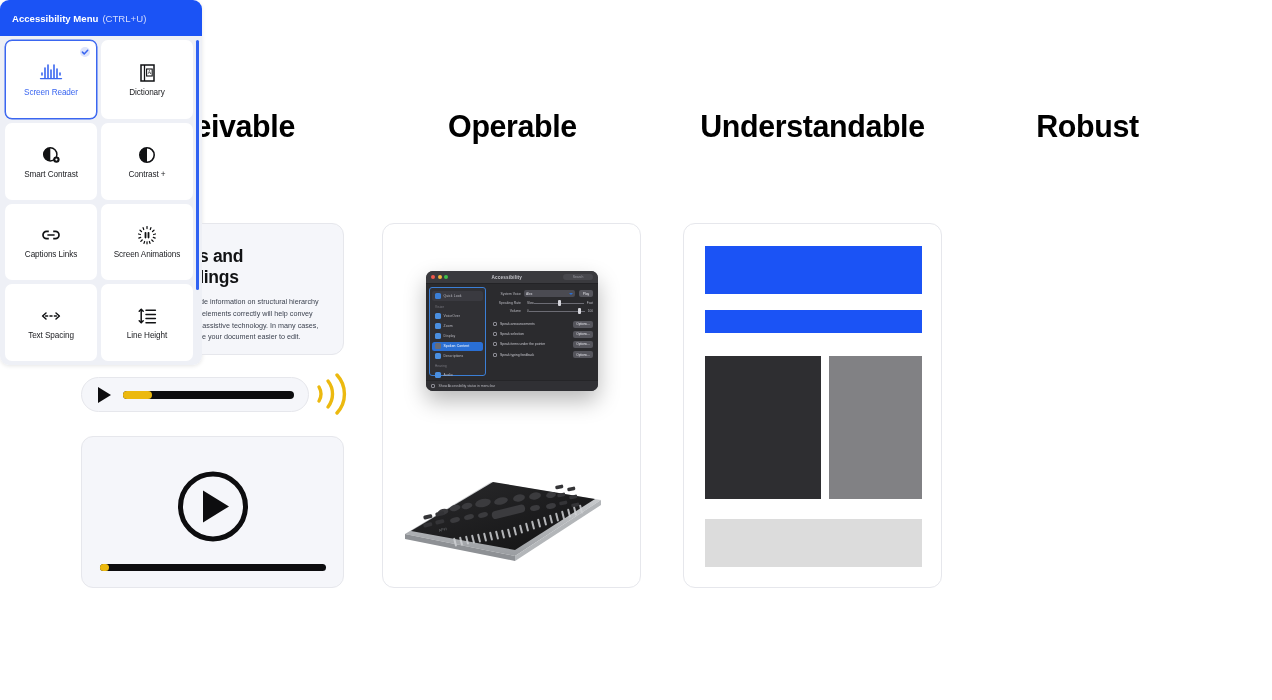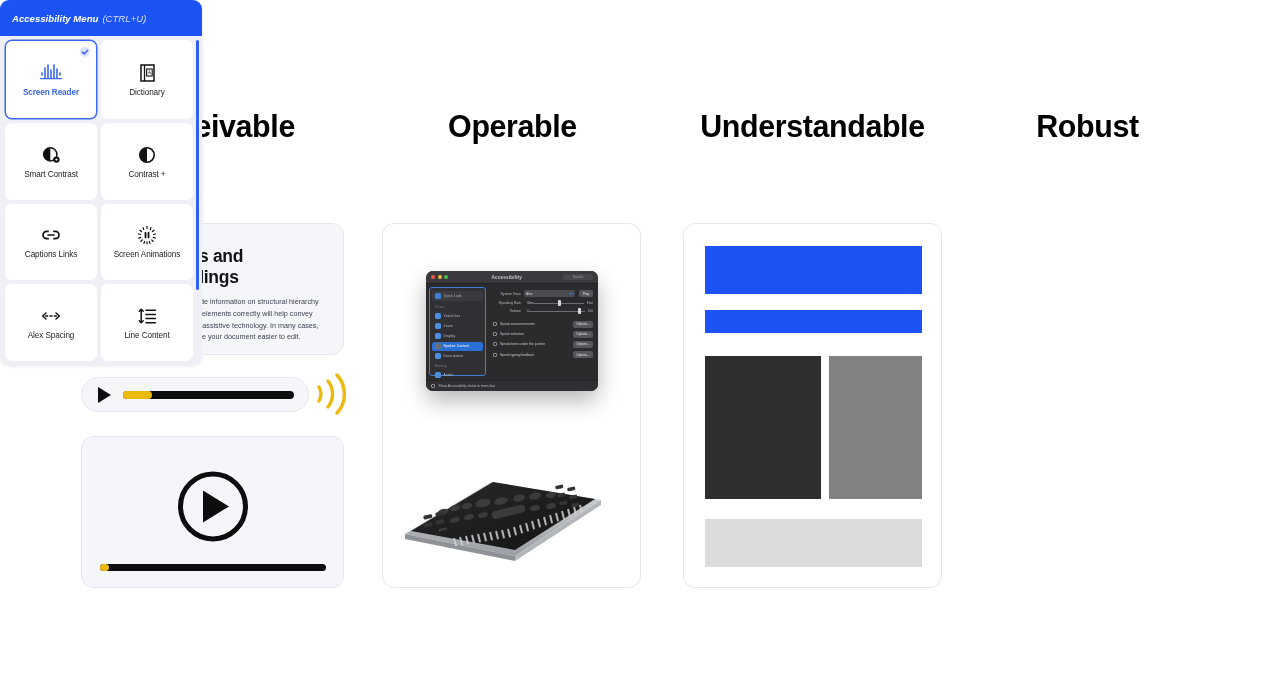--- a/index.html
+++ b/index.html
@@ -199,21 +199,21 @@
   
   #card-robust {
     left: 987px; top: 223px; width: 202px; height: 365px;
     background: #ffffff; border: none; border-radius: 9px;
     overflow: hidden;
     box-shadow: 0 1px 4px rgba(0,0,0,.10);
   }
   #a11y-header {
     height: 36px; background: #1b53f5;
     display: flex; align-items: center; padding: 6px 12px;
-    font-size: 9.6px; color: #ffffff; white-space: nowrap; font-style: italic;
+    font-size: 9.6px; color: #ffffff; white-space: nowrap;
   }
   #a11y-header-title { font-weight: bold; }
   #a11y-header-shortcut { font-weight: normal; color: #d4dcfd; margin-left: 4px; }
   #a11y-grid {
     position: relative;
     display: grid; grid-template-columns: 1fr 1fr;
     gap: 4px; padding: 4px 9px 4px 5px;
     background: #eef0f6;
     height: 329px;
   }
@@ -224,21 +224,21 @@
     padding: 4px 2px;
   }
   .a11y-tile.selected {
     border: 1.6px solid #3a66f0;
     box-shadow: 0 0 0 .5px #3a66f0;
   }
   .a11y-label {
     font-size: 8.2px; color: #1b1c20; font-weight: 500; text-align: center;
     line-height: 1.1; letter-spacing: -0.1px;
   }
-  .a11y-tile.selected .a11y-label { color: #3a66f0; font-weight: bold; }
+  .a11y-tile.selected .a11y-label { color: #3a66f0; font-weight: normal; }
   .a11y-icon { width: 26px; height: 22px; display: block; }
   #a11y-check {
     position: absolute; right: 6px; top: 6px;
     width: 10px; height: 10px; border-radius: 50%;
     background: #dde4fc;
     display: flex; align-items: center; justify-content: center;
   }
   #a11y-scrollbar {
     position: absolute; right: 3px; top: 4px;
     width: 3px; height: 250px; border-radius: 2px; background: #2f62f2;
@@ -573,35 +573,35 @@
       <div class="a11y-tile">
         <svg class="a11y-icon" viewBox="0 0 26 22">
           <g stroke="#111214" stroke-width="1.5" stroke-linecap="round" stroke-linejoin="round" fill="none">
             <path d="M8 8 L4.6 11 L8 14"></path>
             <path d="M18 8 L21.4 11 L18 14"></path>
             <line x1="7.6" y1="11" x2="9.6" y2="11"></line>
             <line x1="12" y1="11" x2="14" y2="11"></line>
             <line x1="16.4" y1="11" x2="18.4" y2="11"></line>
           </g>
         </svg>
-        <div class="a11y-label">Alex Spacing</div>
+        <div class="a11y-label">Text Spacing</div>
       </div>
 
       <div class="a11y-tile">
         <svg class="a11y-icon" viewBox="0 0 26 22">
           <g stroke="#111214" stroke-width="1.5" stroke-linecap="round">
             <line x1="7.2" y1="4.4" x2="7.2" y2="17.6"></line>
             <path d="M5.2 6.2 L7.2 4.2 L9.2 6.2" fill="none" stroke-linejoin="round"></path>
             <path d="M5.2 15.8 L7.2 17.8 L9.2 15.8" fill="none" stroke-linejoin="round"></path>
             <line x1="12" y1="5.2" x2="21.4" y2="5.2"></line>
             <line x1="12" y1="9.4" x2="21.4" y2="9.4"></line>
             <line x1="12" y1="13.6" x2="21.4" y2="13.6"></line>
             <line x1="12" y1="17.8" x2="21.4" y2="17.8"></line>
           </g>
         </svg>
-        <div class="a11y-label">Line Content</div>
+        <div class="a11y-label">Line Height</div>
       </div>
 
       <div id="a11y-scrollbar"></div>
     </div>
   </div>
 
 </div>
 
 </body></html>

